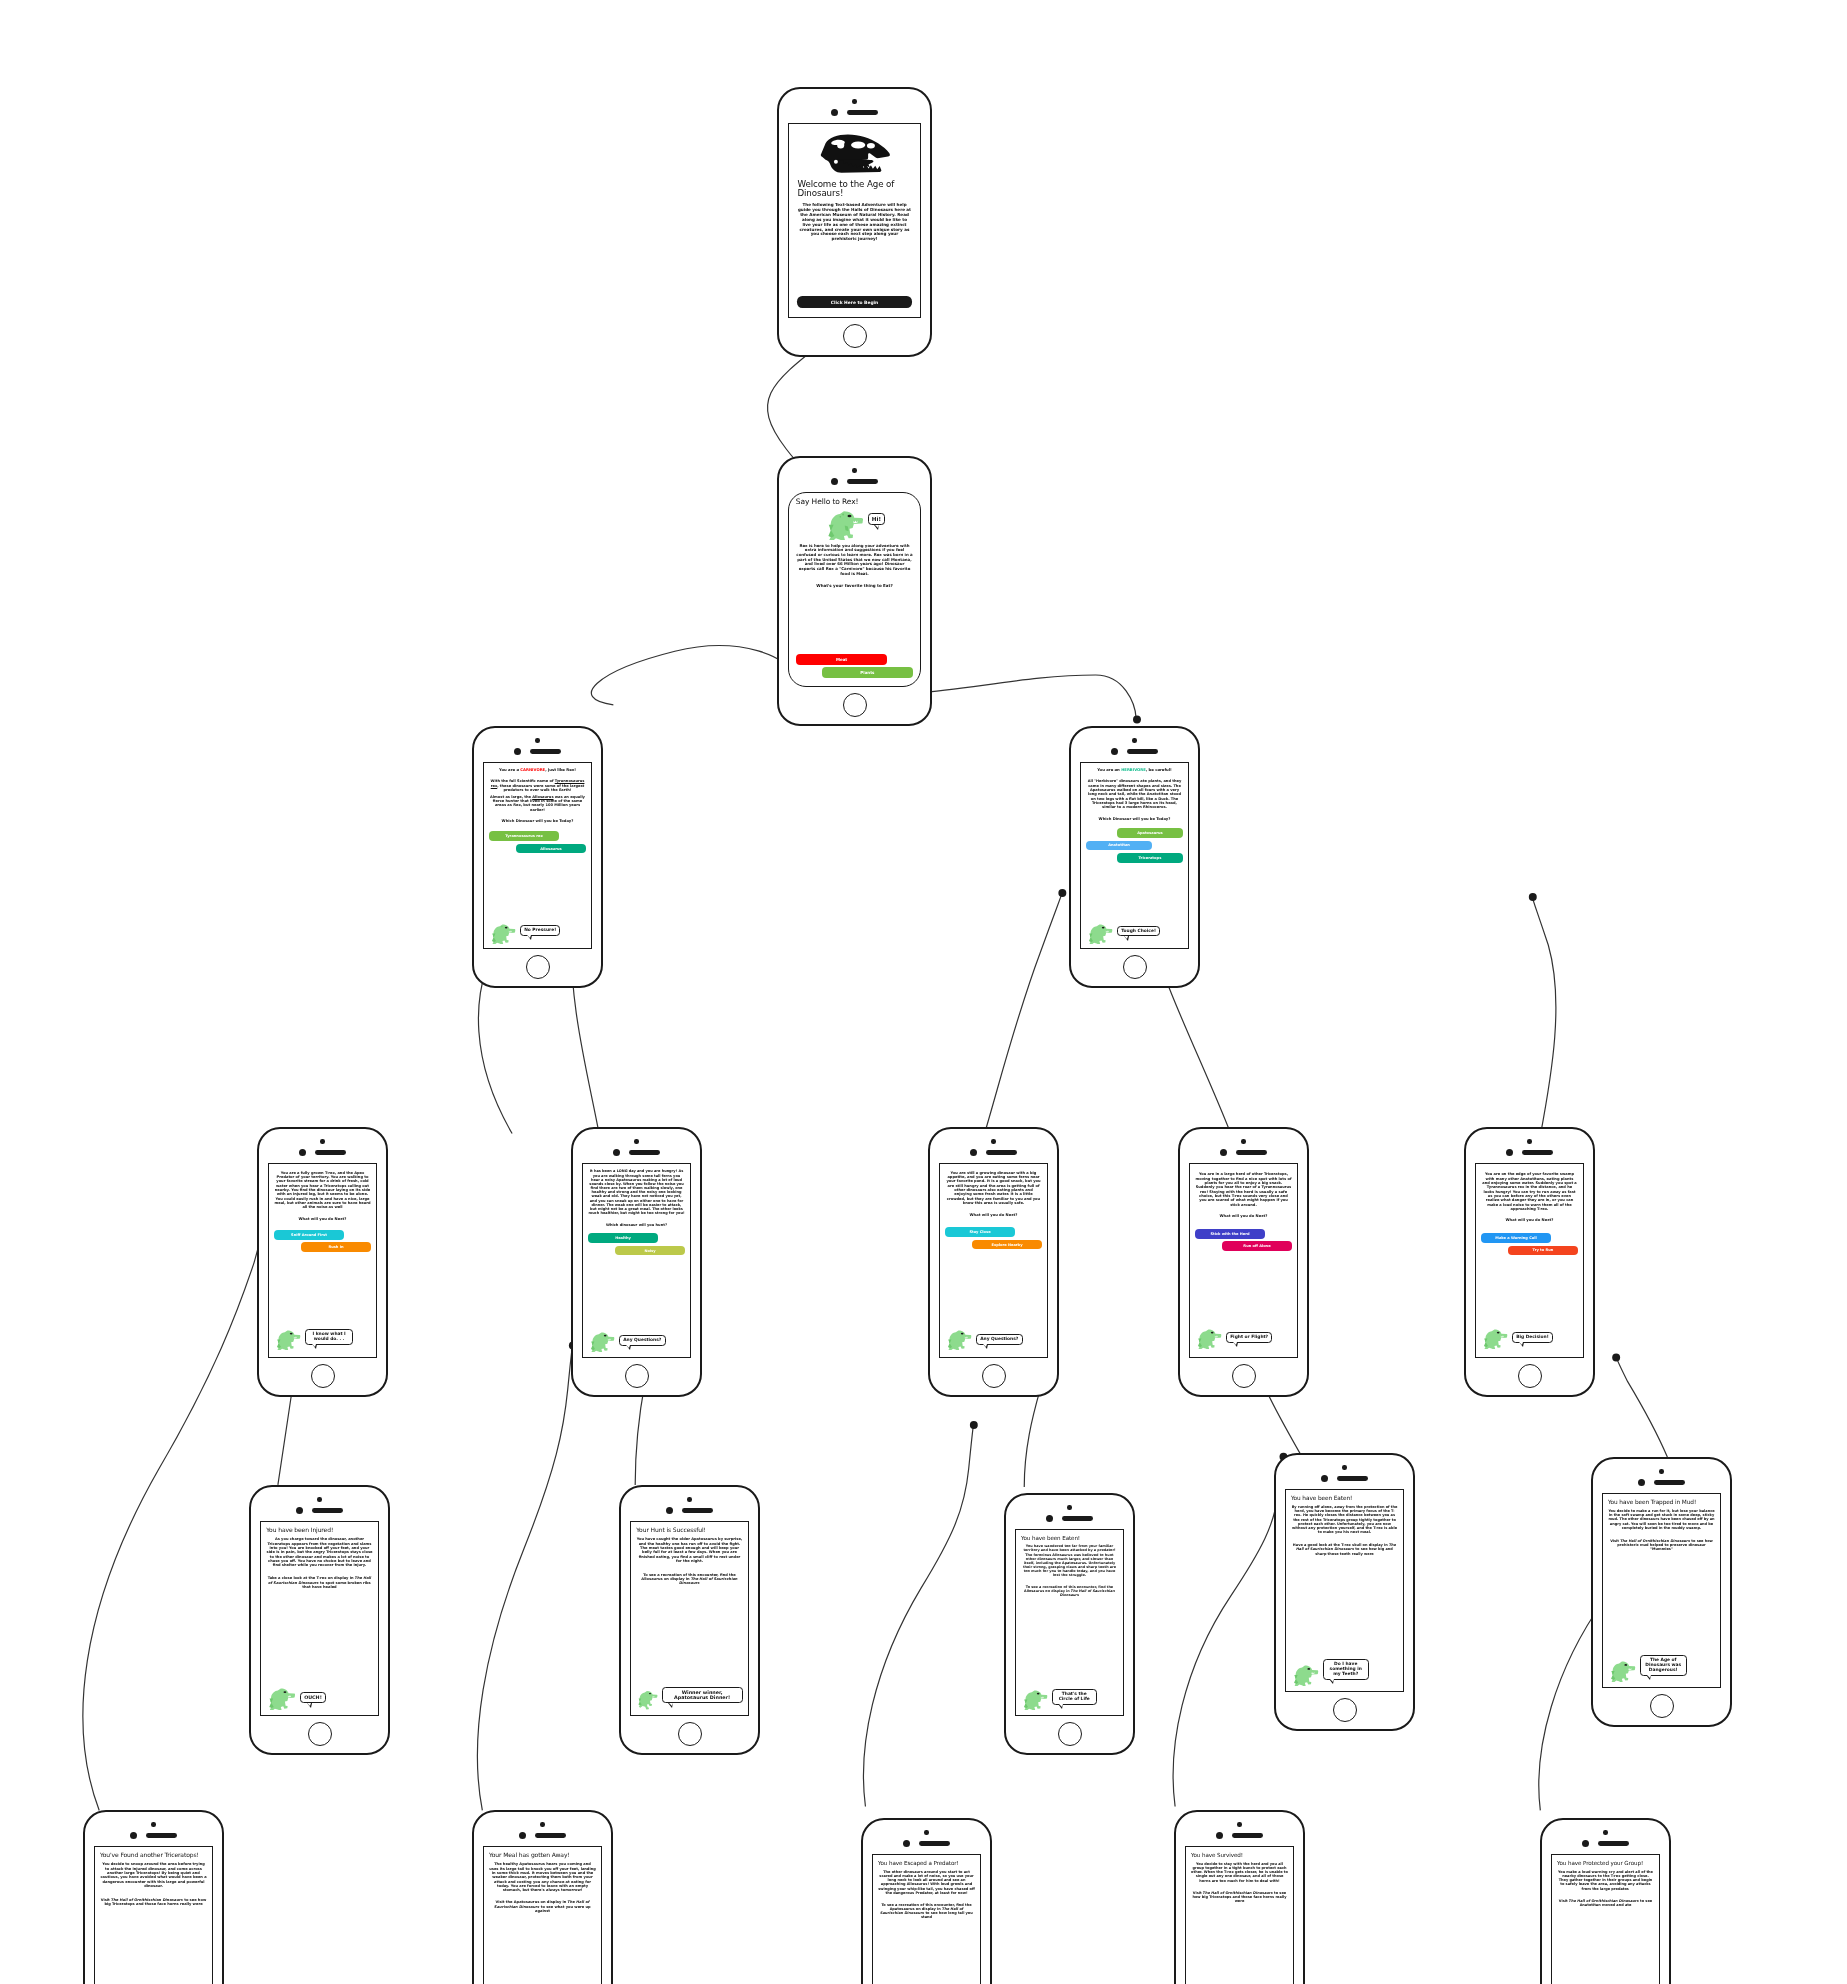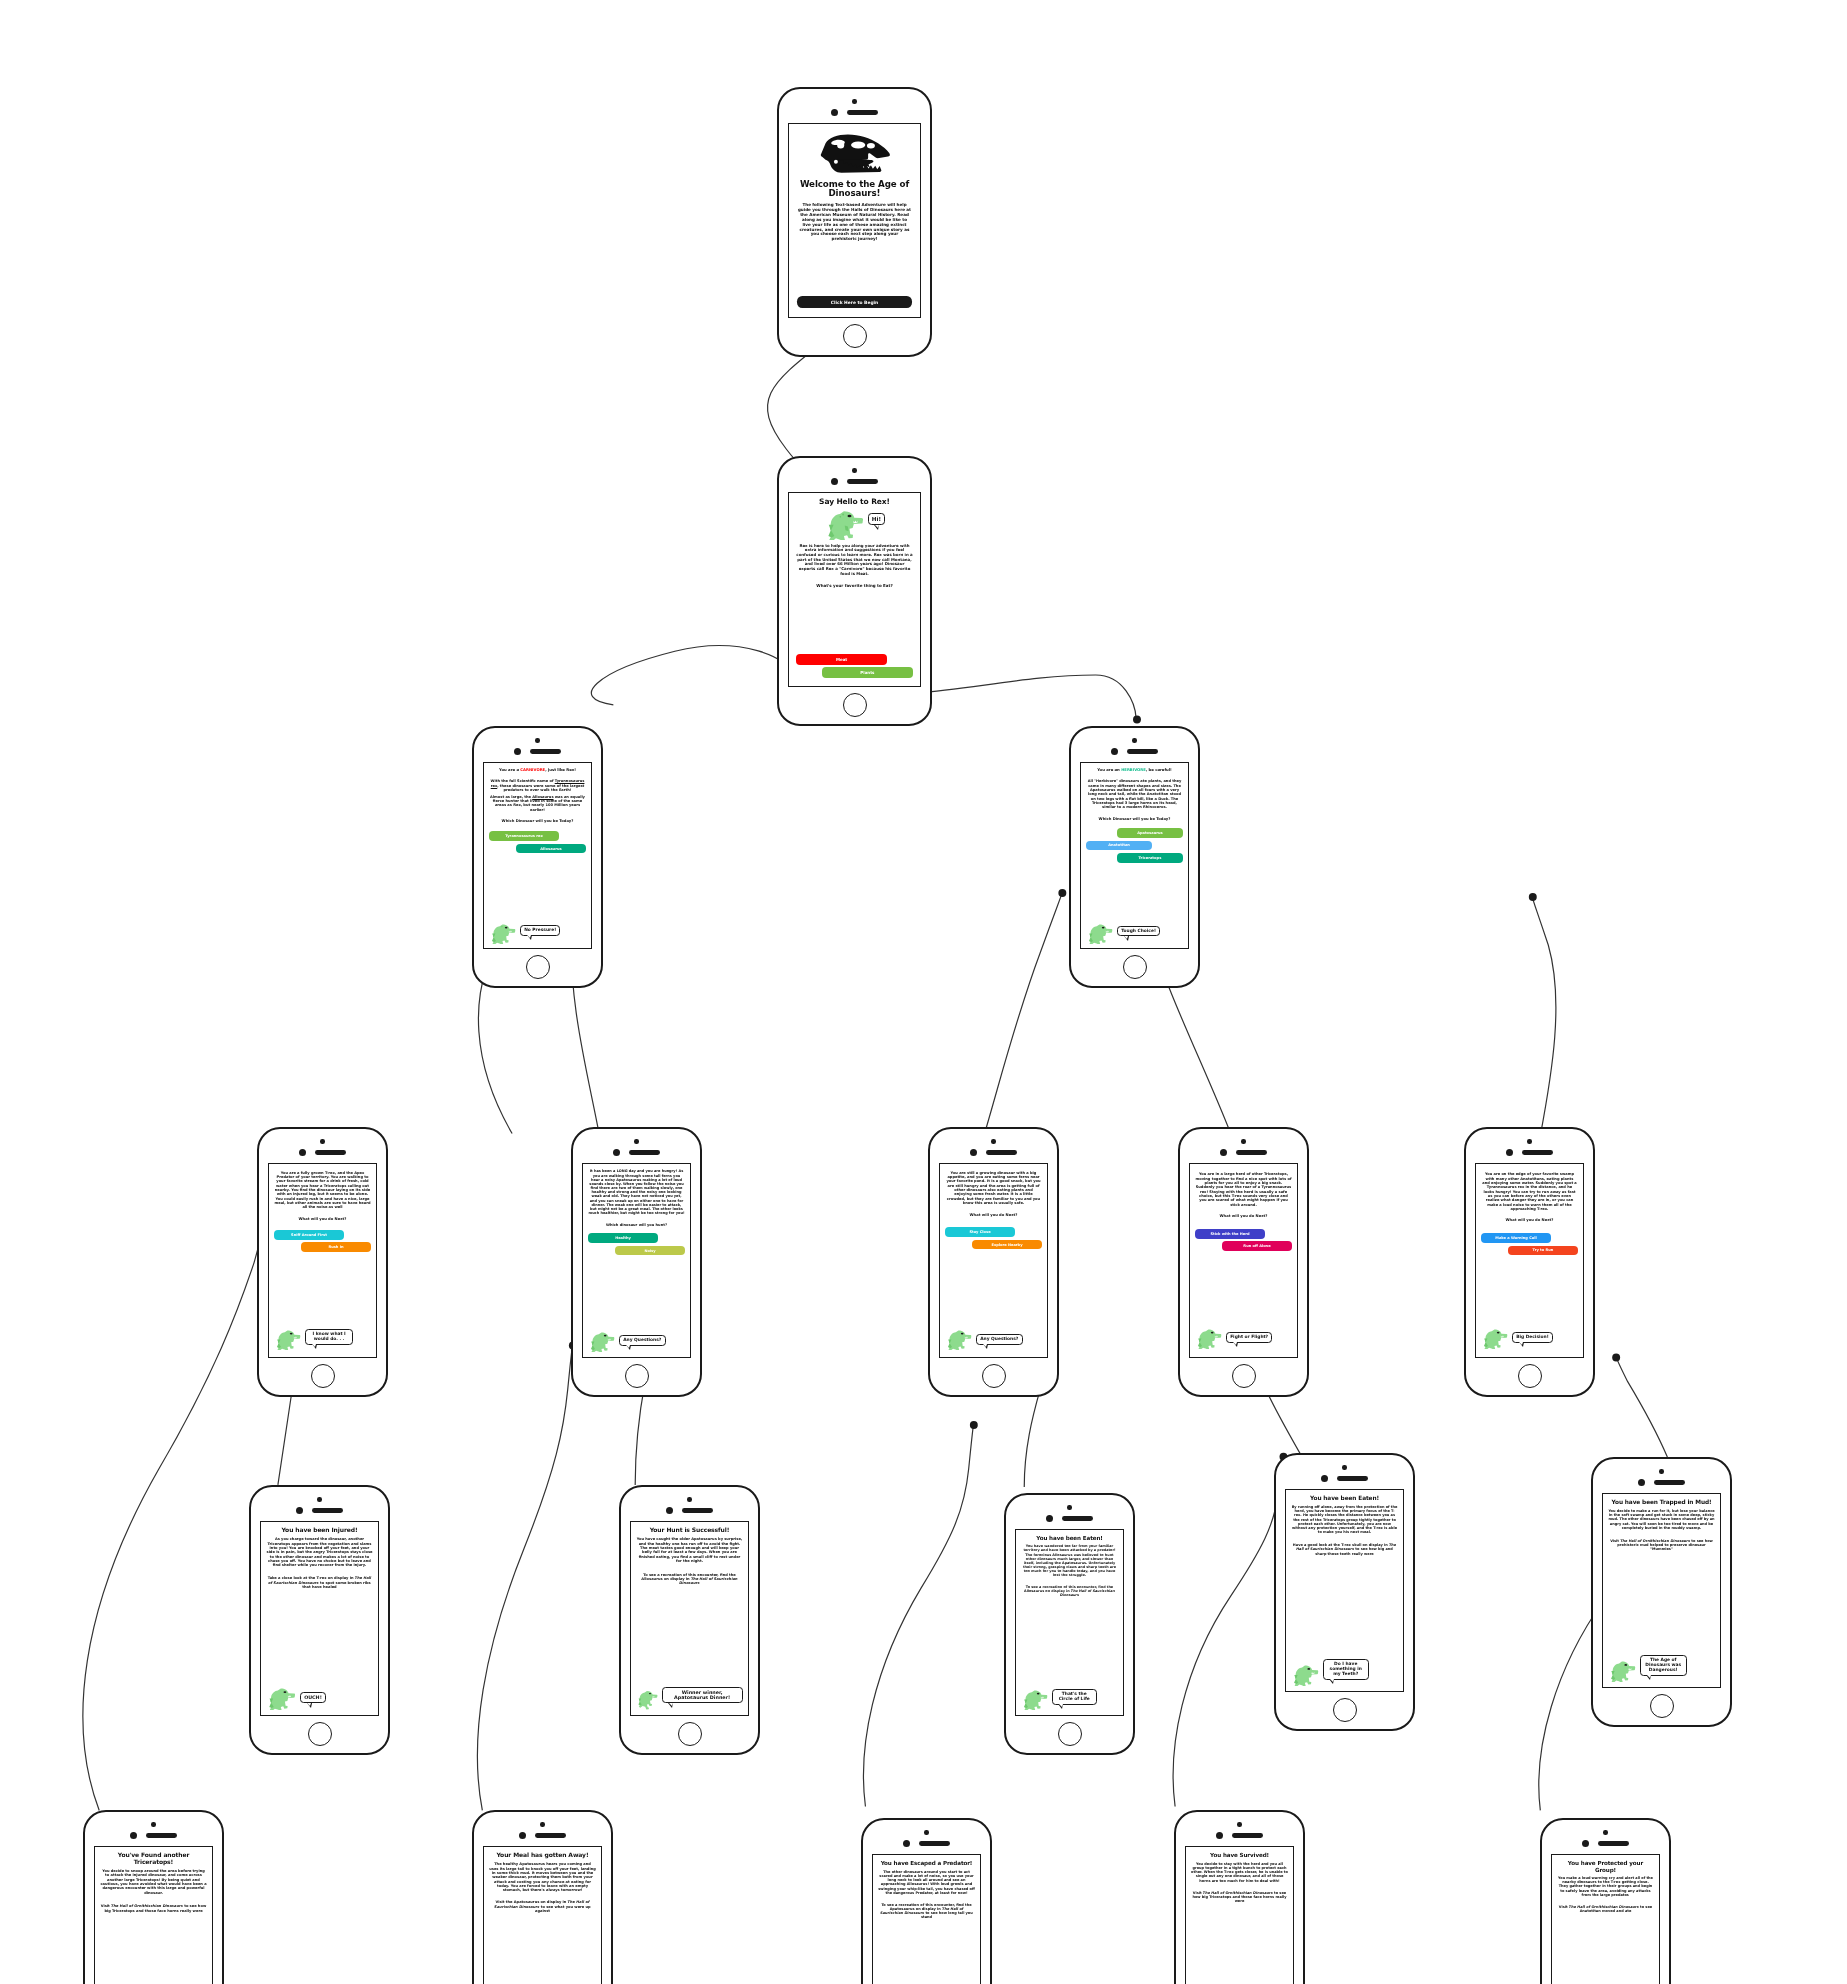--- a/index.html
+++ b/index.html
@@ -37,21 +37,21 @@
     overflow:hidden;
     display:flex;flex-direction:column;
   }
   .phone .home-btn{
     width:22px;height:22px;border-radius:50%;
     border:1.6px solid #1a1a1a;background:#fff;
     margin:5.6px 0 7.1px 0;flex:0 0 auto;
   }
 
   .s-title{
-    font-weight:bold;text-align:center;line-height:1.12;
+    font-weight:normal;line-height:1.12;
     color:#111;margin:0 0 3.2px 0;letter-spacing:-0.1px;
   }
   .s-body{
     font-weight:bold;text-align:center;line-height:1.2;color:#111;
     margin:0 0 2.4px 0;
   }
   .s-body.gap{margin-top:4.8px;}
   .u{text-decoration:underline;}
   .it{font-style:italic;}
   .carn{color:#ff0000;}
@@ -152,21 +152,21 @@
   </div>
   <div class="home-btn"></div>
 </div>
 
 <div class="phone" style="left:777px;top:456px;width:155px;height:270px;">
   <div class="cam-dot"></div>
   <div class="top-row">
     <div class="speaker-dot"></div>
     <div class="speaker-bar"></div>
   </div>
-  <div class="screen" style="padding:5.6px 7.1px;">
+  <div class="screen" style="padding:5.6px 7.1px;border-radius:18px;">
     <div class="s-title" style="font-size:7.5px;margin-bottom:1.6px;">Say Hello to Rex!</div>
     <div style="display:flex;align-items:flex-start;justify-content:center;gap:0.8px;">
       <svg class="rex-svg" width="43" height="32" viewBox="0 0 108 80">
         <path fill="#8ddb8d" d="M50 8c14 0 24 7 26 16l18 1c3 0 4 2 4 4l-1 7c0 2-2 3-4 3l-18 1-3 10-8 2 2 14 7 1-1 8-10 1-4-8-8 2 3 12 6 2-1 7-11 1-5-12-12-4-10 8-7-4 8-14-6-14 2-14c2-14 13-22 23-23z"></path>
         <path fill="#6fc96f" d="M24 42l-6 14 8 14-7 4-8-4 6-14-5-14z"></path>
         <ellipse fill="#1a1a1a" cx="64" cy="20" rx="5" ry="3"></ellipse>
         <circle fill="#6fc96f" cx="48" cy="16" r="2.5"></circle>
         <circle fill="#6fc96f" cx="41" cy="22" r="2"></circle>
         <path fill="#fff" d="M74 31l2 5 3-5 2 5 3-5v6l-10 1z"></path>
         <path fill="#6fc96f" d="M52 44l8 2 2 12-8-2z"></path>

